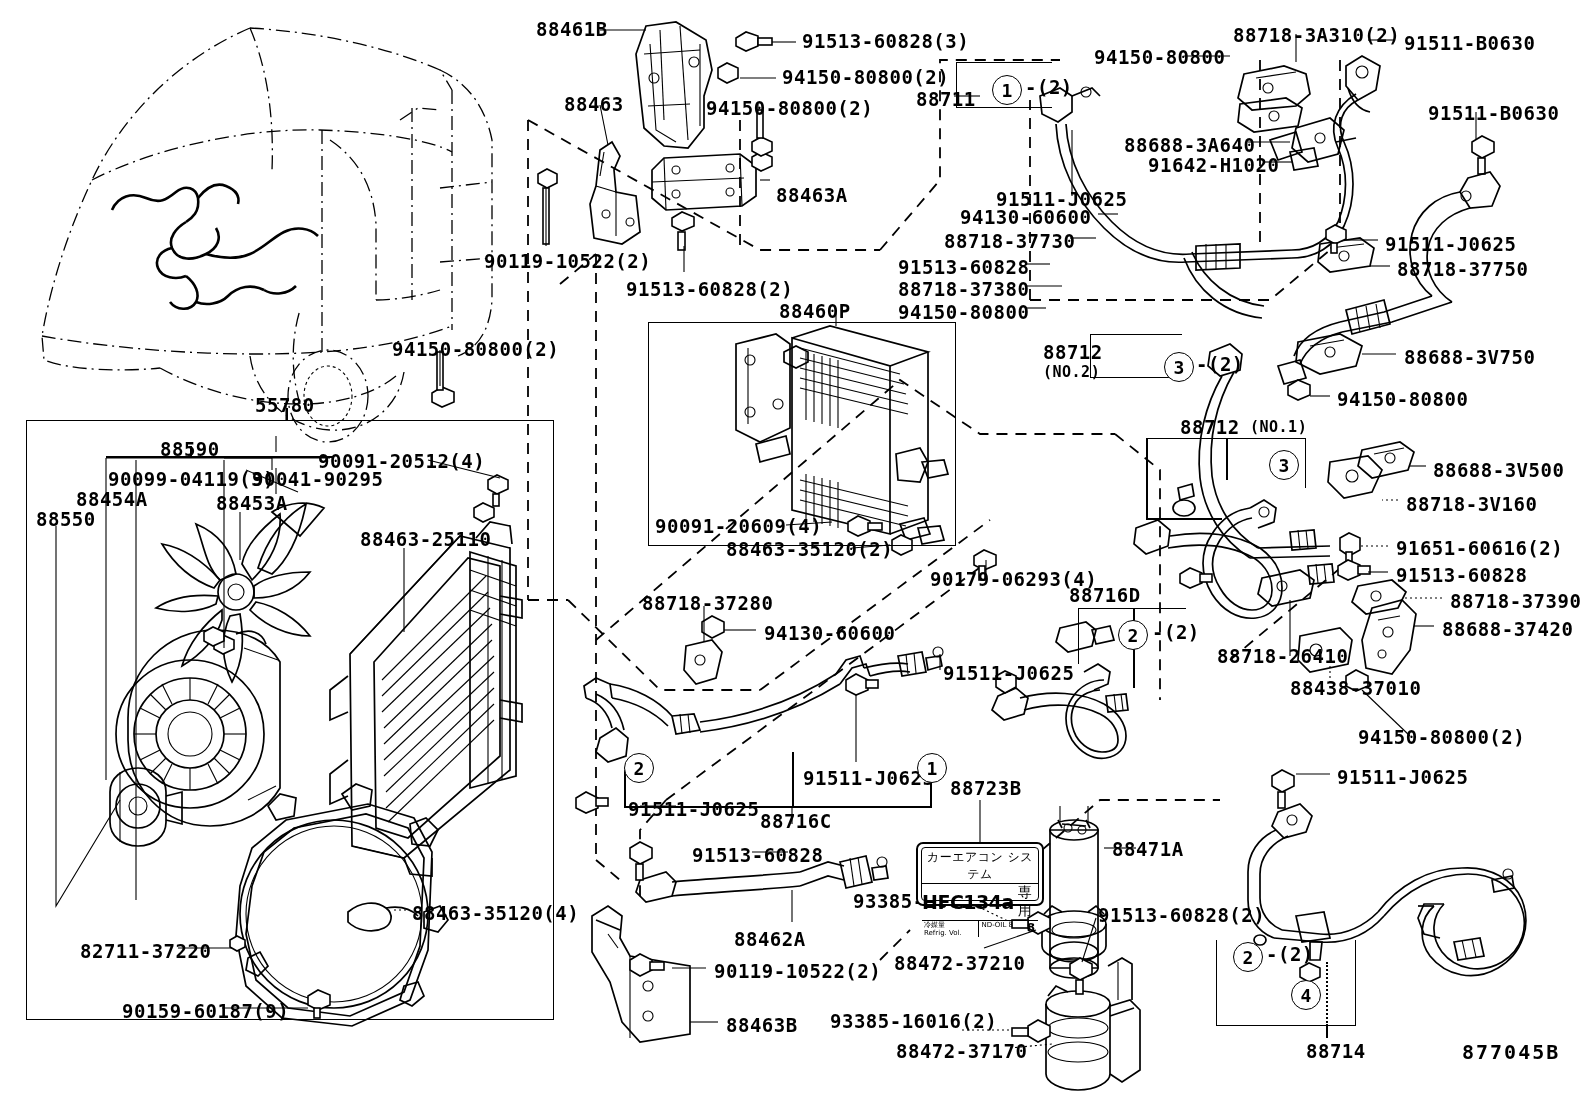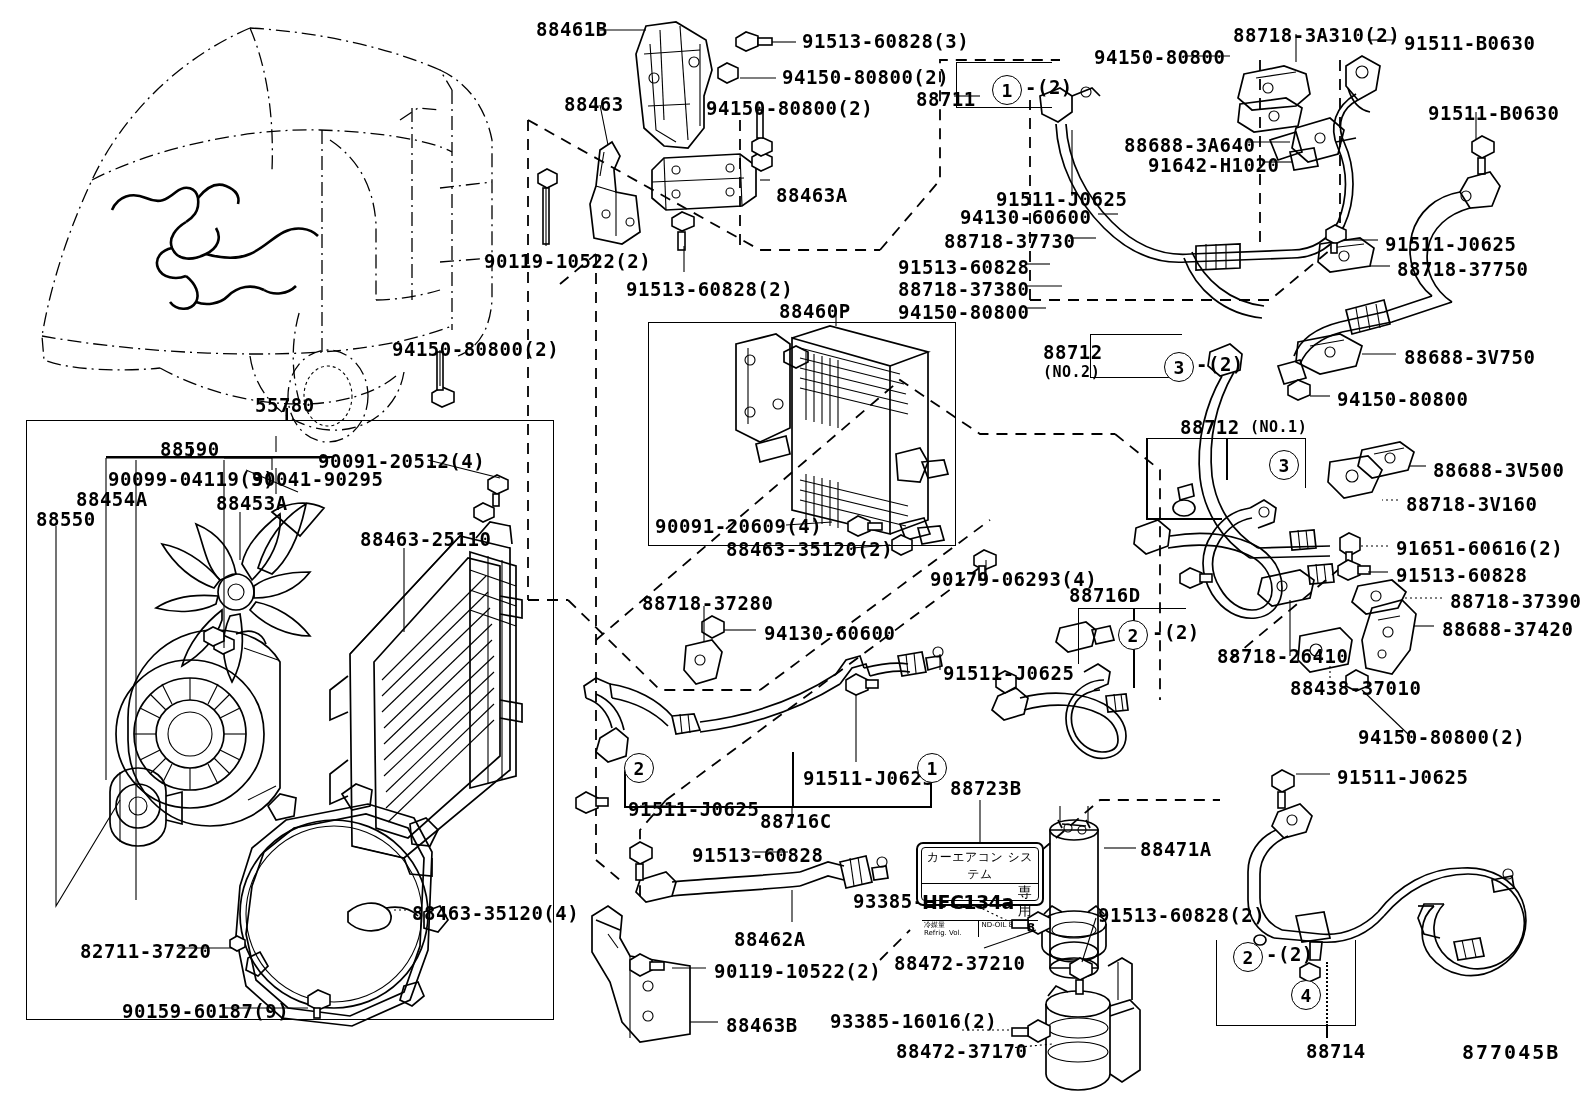--- a/index.html
+++ b/index.html
@@ -820,21 +820,21 @@
       <div class="lbl" style="left: 1069px; top: 586px;">88716D</div>
       <div class="lbl" style="left: 950px; top: 779px;">88723B</div>
       <div class="lbl" style="left: 692px; top: 846px;">91513-60828</div>
       <div class="lbl" style="left: 734px; top: 930px;">88462A</div>
       <div class="lbl" style="left: 714px; top: 962px;">90119-10522(2)</div>
       <div class="lbl" style="left: 726px; top: 1016px;">88463B</div>
       <div class="lbl" style="left: 853px; top: 892px;">93385-16016</div>
       <div class="lbl" style="left: 894px; top: 954px;">88472-37210</div>
       <div class="lbl" style="left: 830px; top: 1012px;">93385-16016(2)</div>
       <div class="lbl" style="left: 896px; top: 1042px;">88472-37170</div>
-      <div class="lbl" style="left: 1140px; top: 840px;">88471A</div>
+      <div class="lbl" style="left: 1112px; top: 840px;">88471A</div>
       <div class="lbl" style="left: 1098px; top: 906px;">91513-60828(2)</div>
       <div class="lbl" style="left: 80px; top: 942px;">82711-37220</div>
       <div class="lbl" style="left: 412px; top: 904px;">88463-35120(4)</div>
       <div class="lbl" style="left: 122px; top: 1002px;">90159-60187(9)</div>
       <div class="lbl" style="left: 916px; top: 90px;">88711</div>
       <div class="lbl" style="left: 1094px; top: 48px;">94150-80800</div>
       <div class="lbl" style="left: 1233px; top: 26px;">88718-3A310(2)</div>
       <div class="lbl" style="left: 1404px; top: 34px;">91511-B0630</div>
       <div class="lbl" style="left: 1428px; top: 104px;">91511-B0630</div>
       <div class="lbl" style="left: 1124px; top: 136px;">88688-3A640</div>

